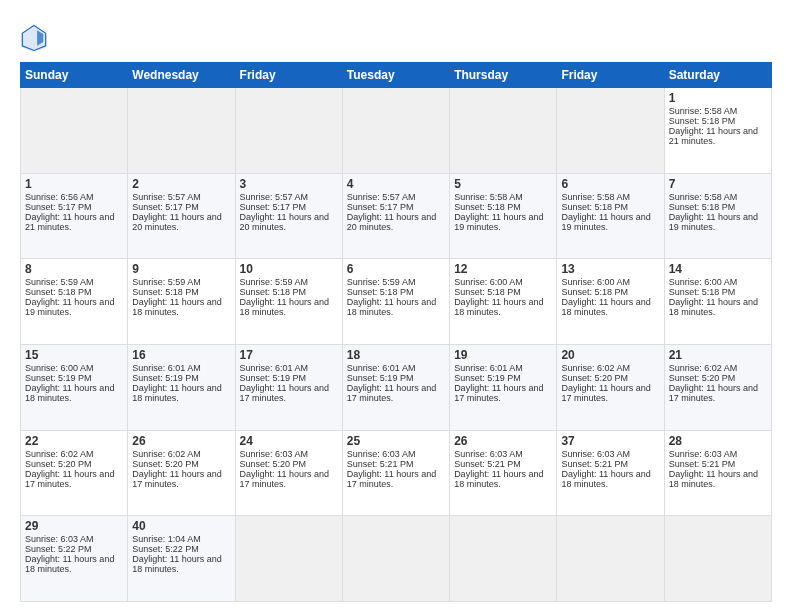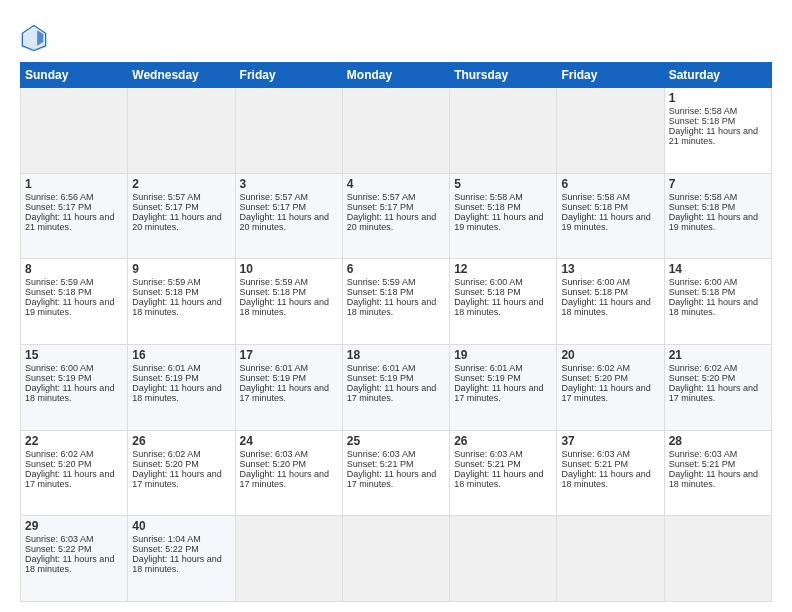--- a/index.html
+++ b/index.html
@@ -112,21 +112,21 @@
       <div class="location"></div>
     </div>
   </div>
 
   <table class="calendar">
     <thead>
       <tr>
         <th>Sunday</th>
         <th>Wednesday</th>
         <th>Friday</th>
-        <th>Monday</th>
+        <th>Tuesday</th>
         <th>Thursday</th>
         <th>Friday</th>
         <th>Saturday</th>
       </tr>
     </thead>
     <tbody id="calendar-body">
     <tr>
           <td class="empty-cell"></td>
           <td class="empty-cell"></td>
           <td class="empty-cell"></td>

